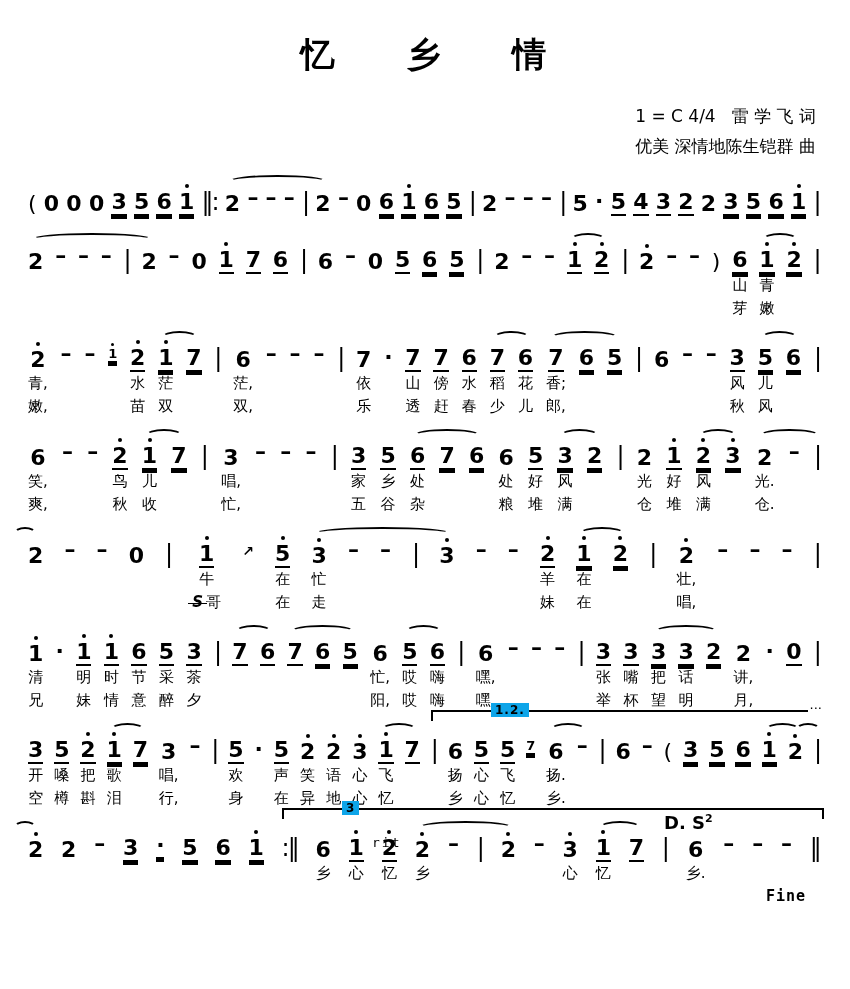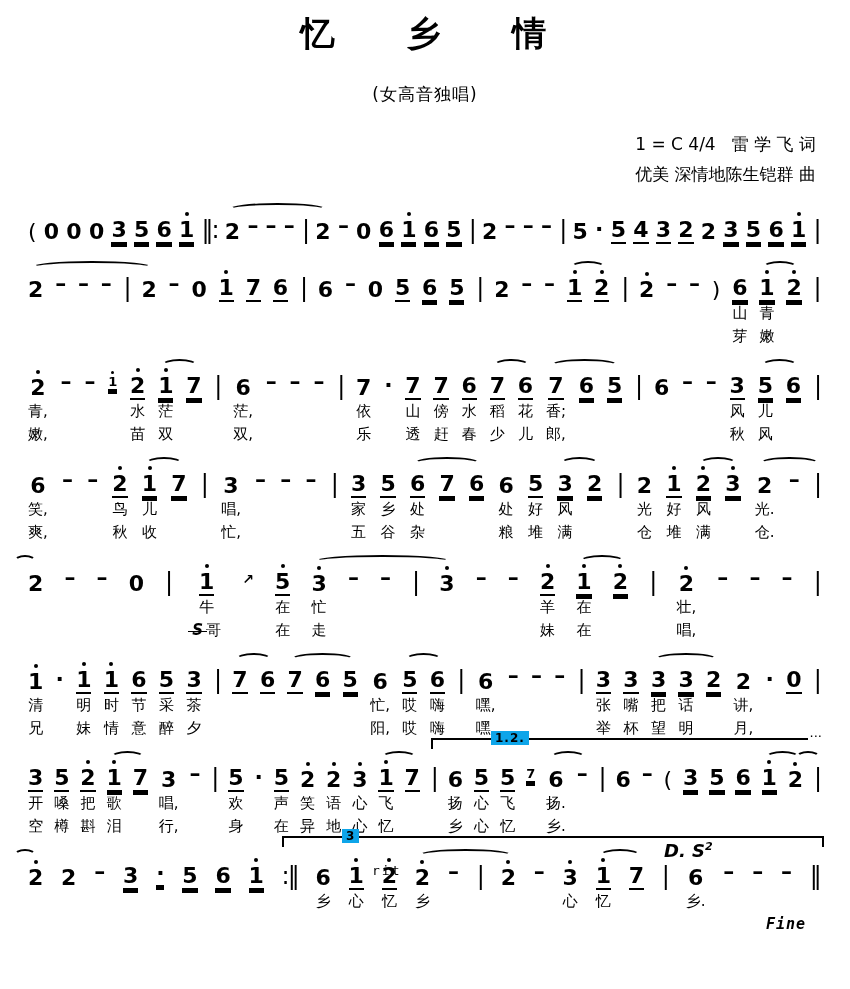--- a/index.html
+++ b/index.html
@@ -1,18 +1,18 @@
 <!DOCTYPE html>
 <html><head>
 <meta charset="utf-8">
 <style>
   html,body{margin:0;padding:0;background:#ffffff;}
   .page{width:850px;height:989px;background:#fff;color:#000;position:relative;overflow:hidden;
         font-family:"DejaVu Sans","Liberation Sans",sans-serif;}
-  .title{text-align:center;padding-top:11px;font-size:34px;font-weight:bold;word-spacing:54px;letter-spacing:3px;}
+  .title{text-align:center;padding-top:32px;font-size:34px;font-weight:bold;word-spacing:54px;letter-spacing:3px;}
   .subtitle{text-align:center;font-size:17px;margin-top:26px;letter-spacing:1px;}
   .meta{display:flex;justify-content:flex-end;margin:24px 34px 0 30px;font-size:17px;line-height:1.75;}
   .meta-right{text-align:right;}
   .score{margin:12px 30px 0 28px;}
   .system{position:relative;margin-bottom:10px;}
   .system.nolyr{margin-bottom:16px;}
   .notes{display:flex;justify-content:space-between;align-items:flex-end;}
   .tok{display:flex;flex-direction:column;align-items:center;}
   .n{display:flex;flex-direction:column;justify-content:flex-end;align-items:center;height:42px;}
   .hd{width:4px;height:4px;border-radius:50%;background:#000;margin:0 auto 2px;}
@@ -28,32 +28,31 @@
   .grace .ch{font-size:13px;}
   .grace .hd{width:3px;height:3px;margin-bottom:1px;}
   .ly{height:23px;line-height:23px;font-size:15px;white-space:nowrap;}
   .arc{position:absolute;top:1px;height:12px;box-sizing:border-box;
        border:2px solid transparent;border-top:2px solid #000;border-radius:50%;}
   .bracket{position:absolute;top:-12px;height:9px;border-top:2px solid #000;border-left:2px solid #000;}
   .bracket.tick-end{border-right:2px solid #000;}
   .blab{position:absolute;left:58px;top:-9px;background:#0ea5e9;padding:0 4px;font-size:12px;font-weight:bold;letter-spacing:1px;}
   .bsub{position:absolute;left:88px;top:25px;font-size:13px;letter-spacing:2px;font-family:"DejaVu Sans Mono",monospace;}
   .bdots{position:absolute;right:0;top:-11px;font-size:13px;background:#fff;padding-left:2px;}
-  .ann{position:absolute;font-size:18px;font-weight:bold;font-style:italic;}
+  .ann{position:absolute;font-size:18px;font-weight:bold;}
   .ann sup{font-size:11px;}
   .ann.fine{font-size:15px;font-family:"DejaVu Sans Mono",monospace;letter-spacing:1px;}
   .segno{display:inline-block;position:relative;margin-right:3px;font-style:italic;font-weight:bold;}
   .segno::before{content:"";position:absolute;left:-4px;right:-4px;top:55%;border-top:1.5px solid #000;}
 </style>
 </head>
 <body>
 
 <div class="page">
   <div class="title">忆 乡 情</div>
-  <div class="subtitle">(女高音独唱)</div>
   <div class="meta">
     <div class="meta-left">
       <div>1 = C 4/4</div>
       <div>优美 深情地</div>
     </div>
     <div class="meta-right">
       <div>雷 学 飞 词</div>
       <div>陈生铠群 曲</div>
     </div>
   </div>

